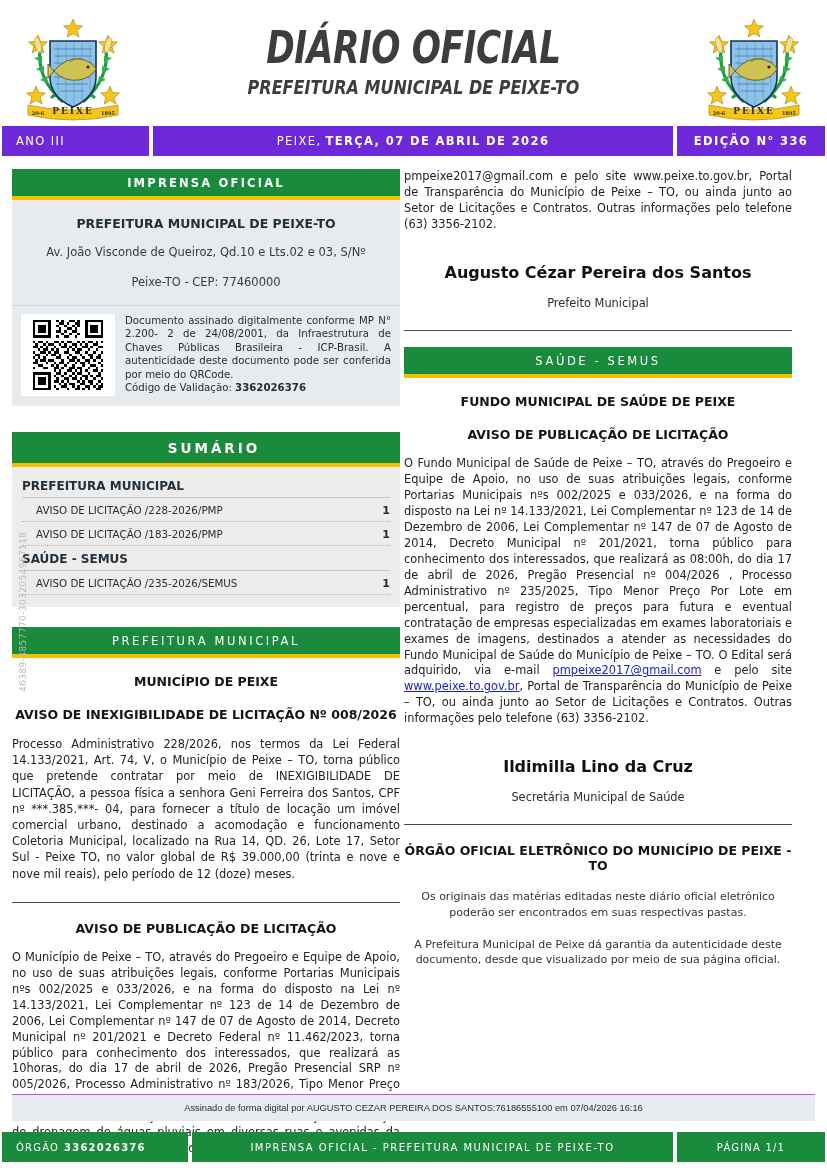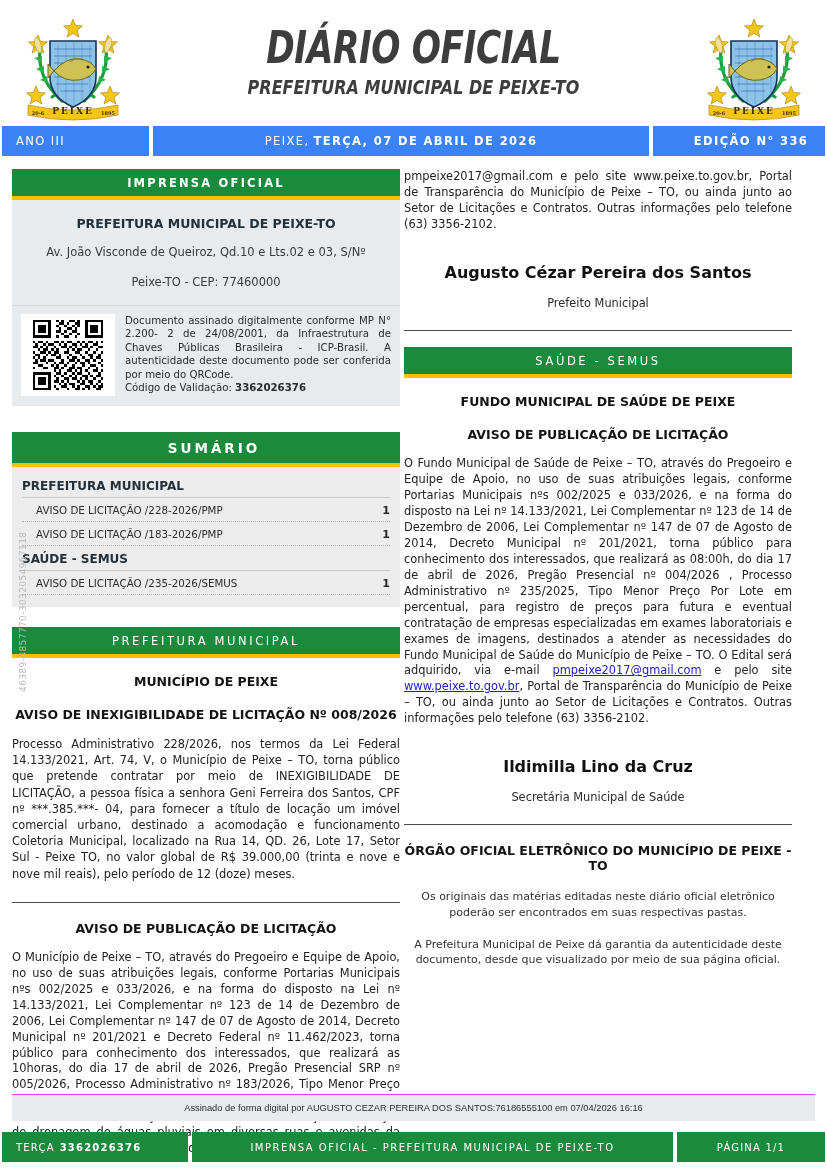--- a/index.html
+++ b/index.html
@@ -58,31 +58,31 @@
 
   
   .datestrip {
     display: flex;
     gap: 4px;
     height: 30px;
     margin: 4px 0 0 0;
     padding: 0 2px;
   }
   .ds-cell {
-    background: #3b82f6;
+    background: #6d28d9;
     color: #ffffff;
     display: flex;
     align-items: center;
     font-size: 11.5px;
     letter-spacing: 1.4px;
     transform: none;
   }
   .ds-ano { flex: 0 0 133px; padding-left: 14px; }
   .ds-date { flex: 1 1 auto; justify-content: center; }
-  .ds-ed { flex: 0 0 148px; justify-content: center; font-weight: bold; padding-left: 24px; }
+  .ds-ed { flex: 0 0 148px; justify-content: center; font-weight: bold; }
   .ds-date .pre { font-weight: normal; }
   .ds-date .strong { font-weight: bold; margin-left: 4px; }
 
   
   .columns {
     display: flex;
     gap: 4px;
     padding: 13px 12px 0 12px;
     box-sizing: border-box;
     height: 915px;
@@ -689,18 +689,18 @@
     <p class="note-p">A Prefeitura Municipal de Peixe dá garantia da autenticidade deste documento, desde que visualizado por meio de sua página oficial.</p>
   </div>
 </div>
 
 <div class="vcode">46389-4857770-3032054967118</div>
 
 <div class="signstrip">Assinado de forma digital por AUGUSTO CEZAR PEREIRA DOS SANTOS:76186555100 em 07/04/2026 16:16</div>
 
 <div class="footer">
   <div class="ft-cell ft-code">
-    <span>TERÇA</span>
+    <span>ÓRGÃO</span>
     <span class="b">3362026376</span>
   </div>
   <div class="ft-cell ft-mid">IMPRENSA OFICIAL - PREFEITURA MUNICIPAL DE PEIXE-TO</div>
   <div class="ft-cell ft-page">PÁGINA 1/1</div>
 </div>
 
 </body></html>

